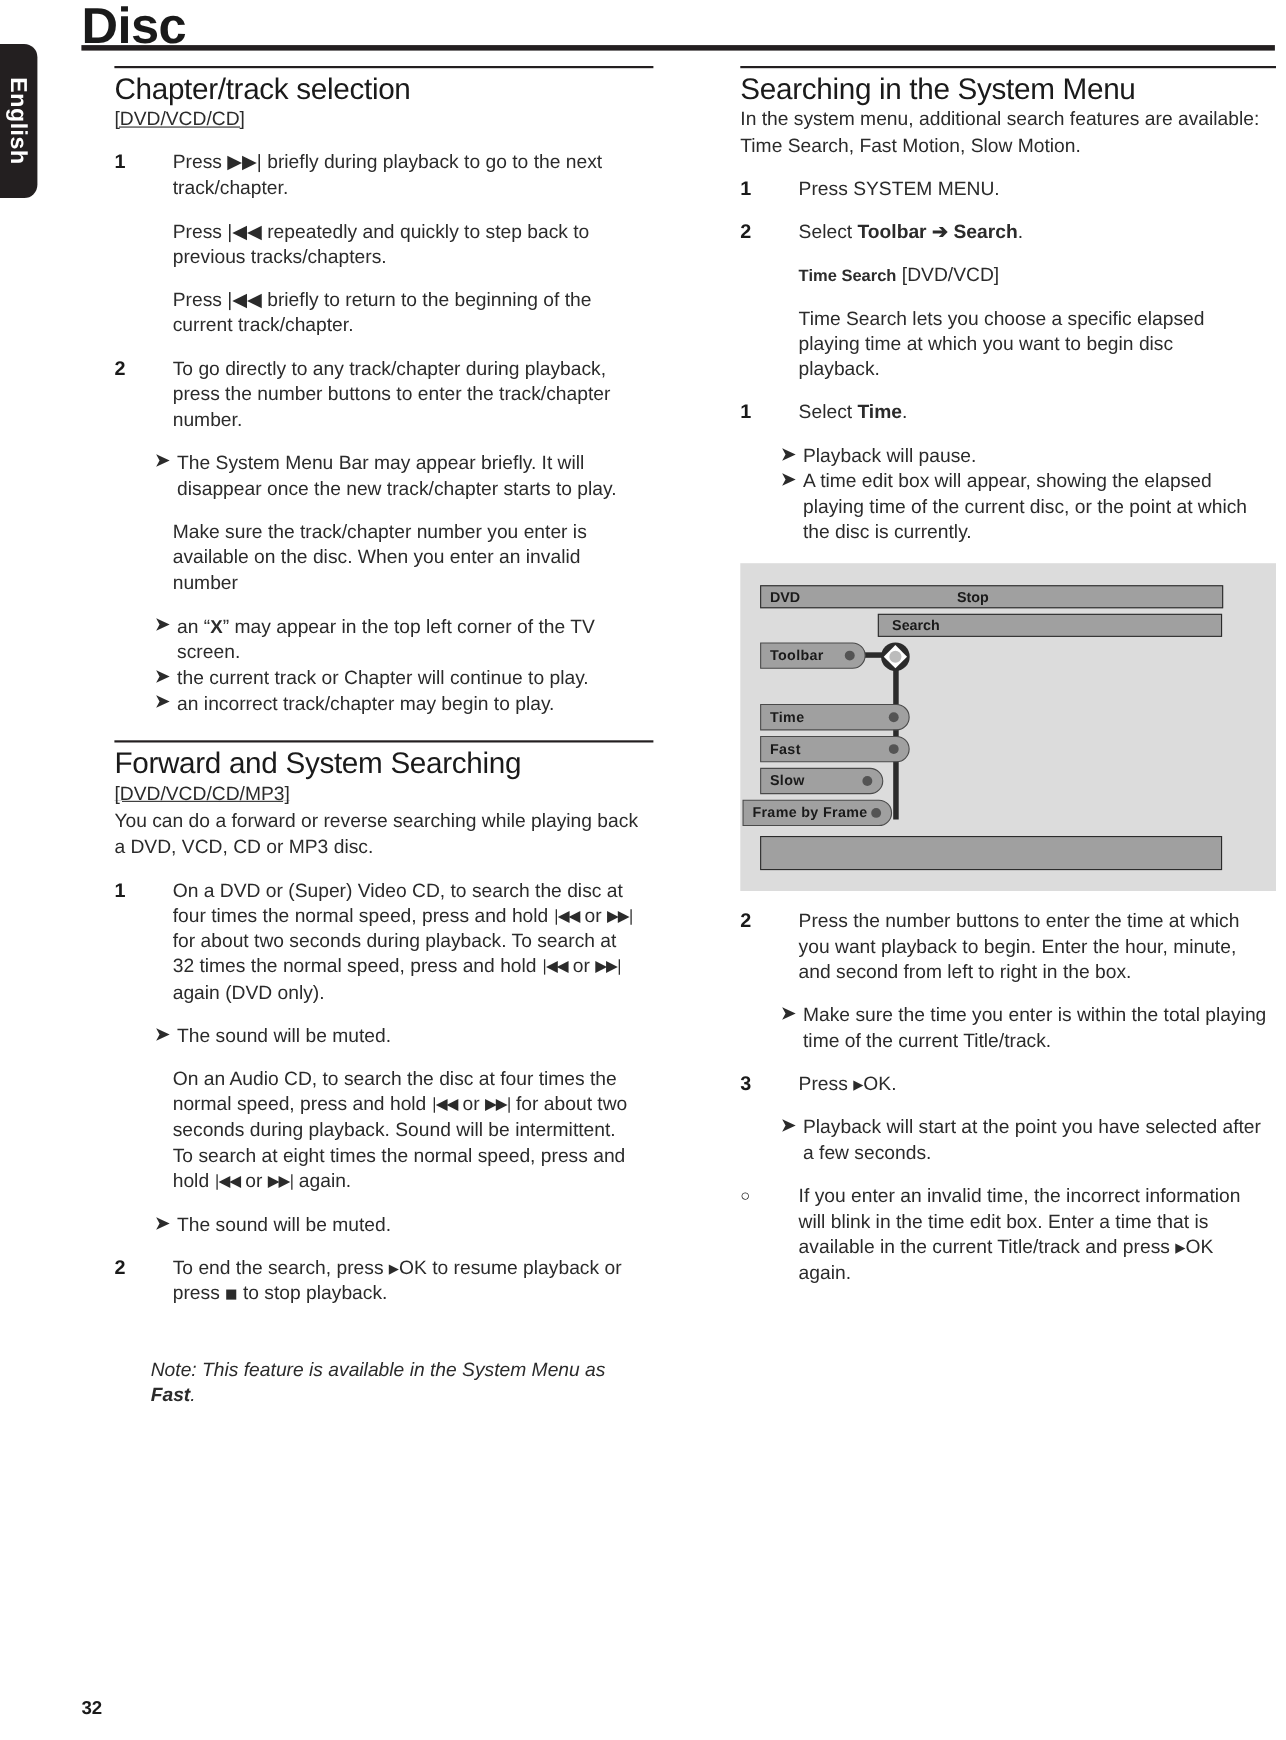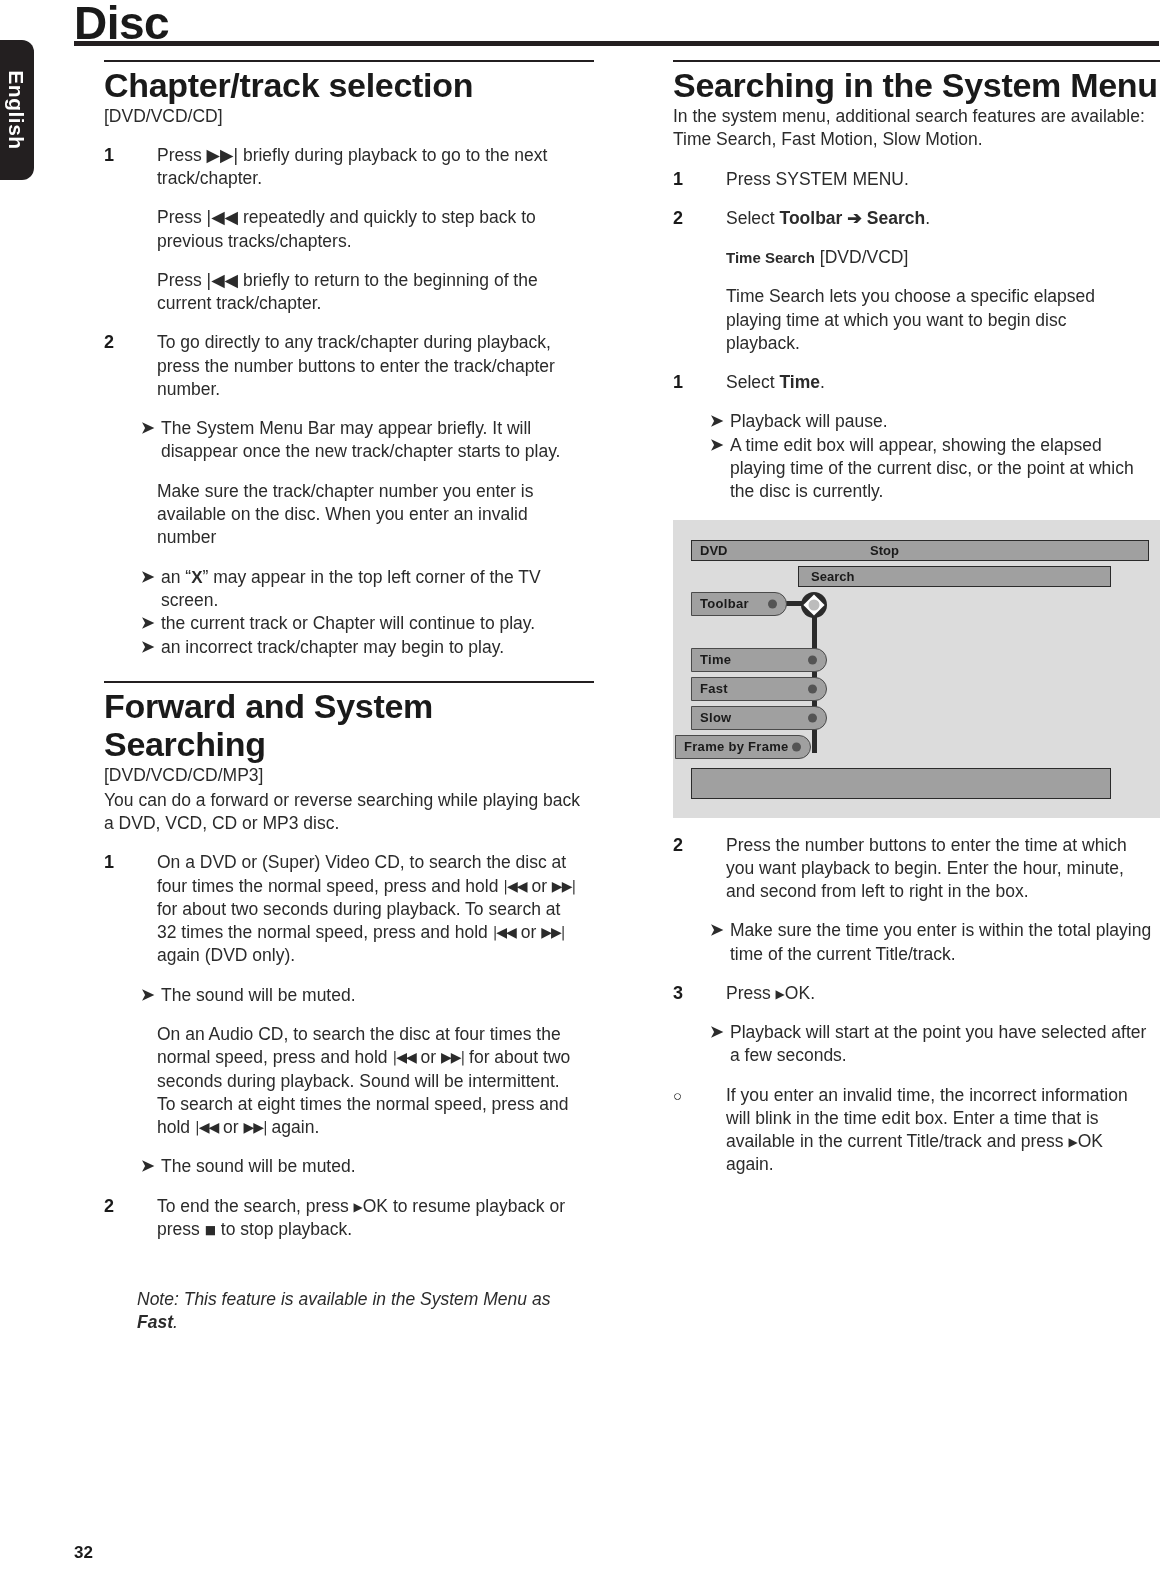--- a/index.html
+++ b/index.html
@@ -70,31 +70,32 @@
   }
   .col-left  { left: 104px;  width: 490px; }
   .col-right { left: 673px;  width: 487px; }
 
   .sec-rule {
     height: 2px;
     background: #231f20;
     margin-bottom: 4px;
   }
   h2.sec-title {
-    font-size: 34px;
-    font-weight: bold;
+    font-size: 27px;
+    font-weight: normal;
     margin: 0 0 1px 0;
     letter-spacing: -0.3px;
     color: #1a1a1a;
     line-height: 1.12;
   }
   .sec-sub {
     font-size: 17.5px;
     margin: 0 0 2px 0;
     line-height: 1.3;
+    text-decoration: underline;
   }
   .para {
     margin: 0 0 0 0;
     line-height: 1.33;
   }
   .gap { height: 13px; }
   .gap-lg { height: 22px; }
 
   
   .step {
@@ -165,21 +166,21 @@
     box-sizing: border-box;
     font-size: 13px;
     font-weight: bold;
     color: #1a1a1a;
     line-height: 1;
     display: flex;
     align-items: center;
   }
   .osd-top {
     left: 18px; top: 20px;
-    width: 458px; height: 21px;
+    width: 421px; height: 21px;
     padding-left: 8px;
   }
   .osd-top .stop-label {
     position: absolute;
     left: 178px;
   }
   .osd-search {
     left: 125px; top: 46px;
     width: 313px; height: 21px;
     padding-left: 12px;
@@ -209,21 +210,21 @@
     right: 9px;
     top: 50%;
     transform: translateY(-50%);
     width: 9px; height: 9px;
     border-radius: 50%;
     background: #545454;
   }
   .pill-toolbar { left: 18px; top: 72px;  width: 96px; }
   .pill-time    { left: 18px; top: 128px; width: 136px; }
   .pill-fast    { left: 18px; top: 157px; width: 136px; }
-  .pill-slow    { left: 18px; top: 186px; width: 136px; }
+  .pill-slow    { left: 18px; top: 186px; width: 112px; }
   .pill-frame   { left: 2px; top: 215px; width: 136px; }
 
   
   .conn-h {
     position: absolute;
     left: 110px; top: 81px;
     width: 30px; height: 5px;
     background: #2b2b2b;
   }
   .conn-v {

